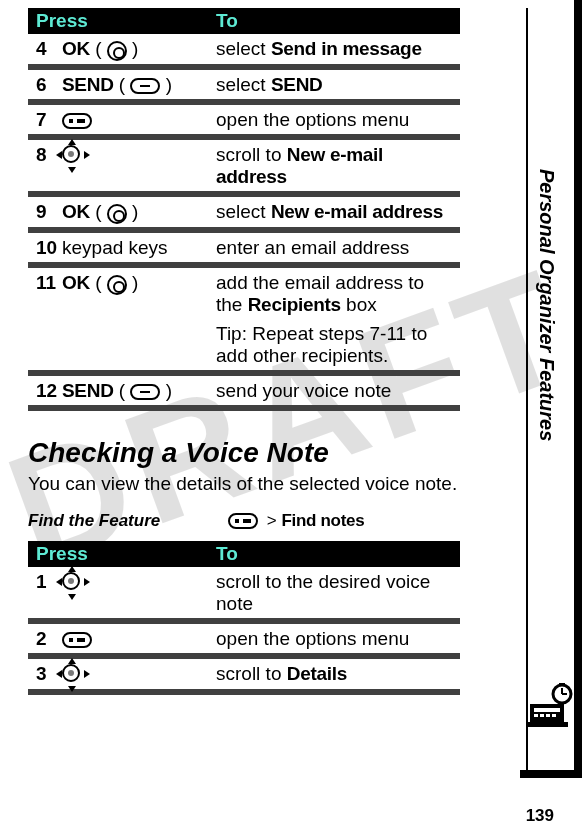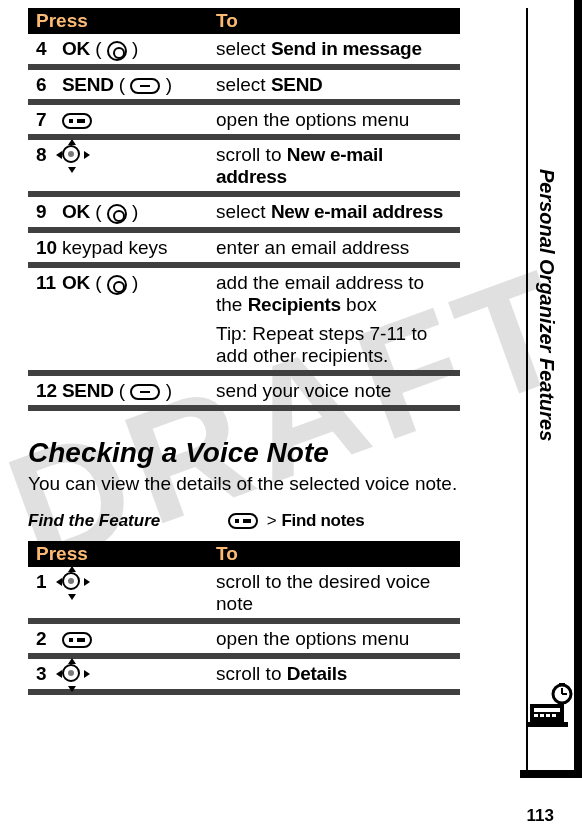--- a/index.html
+++ b/index.html
@@ -1,21 +1,21 @@
 <!DOCTYPE html>
 <html><head>
 <meta charset="utf-8">
 <style>
   *{box-sizing:border-box;margin:0;padding:0}
   html,body{width:582px;height:836px;background:#fff;font-family:Arial,Helvetica,sans-serif;color:#000;position:relative;overflow:hidden}
   .page{width:582px;height:836px;position:relative}
   .watermark{position:absolute;left:50%;top:50%;transform:translate(-50%,-50%) rotate(-20deg);font-size:160px;font-weight:900;color:rgba(0,0,0,0.12);letter-spacing:8px;pointer-events:none;z-index:0;white-space:nowrap}
   .content{position:relative;z-index:1;width:460px;padding:8px 0 0 28px}
   table{width:100%;border-collapse:collapse;font-size:19px}
-  th{background:#000;color:#fdba74;text-align:left;font-weight:bold;padding:2px 8px}
+  th{background:#000;color:#5eead4;text-align:left;font-weight:bold;padding:2px 8px}
   th.press{width:180px}
   td{vertical-align:top;padding:4px 8px 3px 8px;border-bottom:6px solid #404040}
   .num{font-weight:bold;width:26px;display:inline-block;text-align:left}
   .bcond{font-family:"Arial Narrow",Arial,sans-serif;font-weight:900;letter-spacing:-0.3px}
   .icon-wrap{display:inline-block;vertical-align:middle}
   .icon-circle{display:inline-block;width:20px;height:20px;border:2px solid #000;border-radius:50%;position:relative;vertical-align:middle}
   .icon-circle.inner::before{content:"";position:absolute;width:8px;height:8px;border:2px solid #000;border-radius:50%;left:4px;top:4px}
   .nav{display:inline-block;width:22px;height:22px;position:relative;vertical-align:middle}
   .nav .ring{position:absolute;width:18px;height:18px;border:2px solid #000;border-radius:50%;left:0;top:0}
   .nav .dot{position:absolute;width:6px;height:6px;background:#7a7a7a;border-radius:50%;left:6px;top:6px}
@@ -141,14 +141,14 @@
         <rect x="22" y="32" width="4" height="3" fill="#fff"></rect>
         <rect x="28" y="32" width="4" height="3" fill="#fff"></rect>
       <rect x="2" y="40" width="42" height="5" fill="#000"></rect>
       <circle cx="38" cy="12" r="9" fill="none" stroke="#000" stroke-width="3"></circle>
       <line x1="38" y1="12" x2="38" y2="6" stroke="#000" stroke-width="2"></line>
       <line x1="38" y1="12" x2="43" y2="12" stroke="#000" stroke-width="2"></line>
       <rect x="35" y="1" width="6" height="3" fill="#000"></rect>
     </svg>
   </div>
 
-  <div class="page-num">113</div>
+  <div class="page-num">139</div>
 </div>
 
 </body></html>

